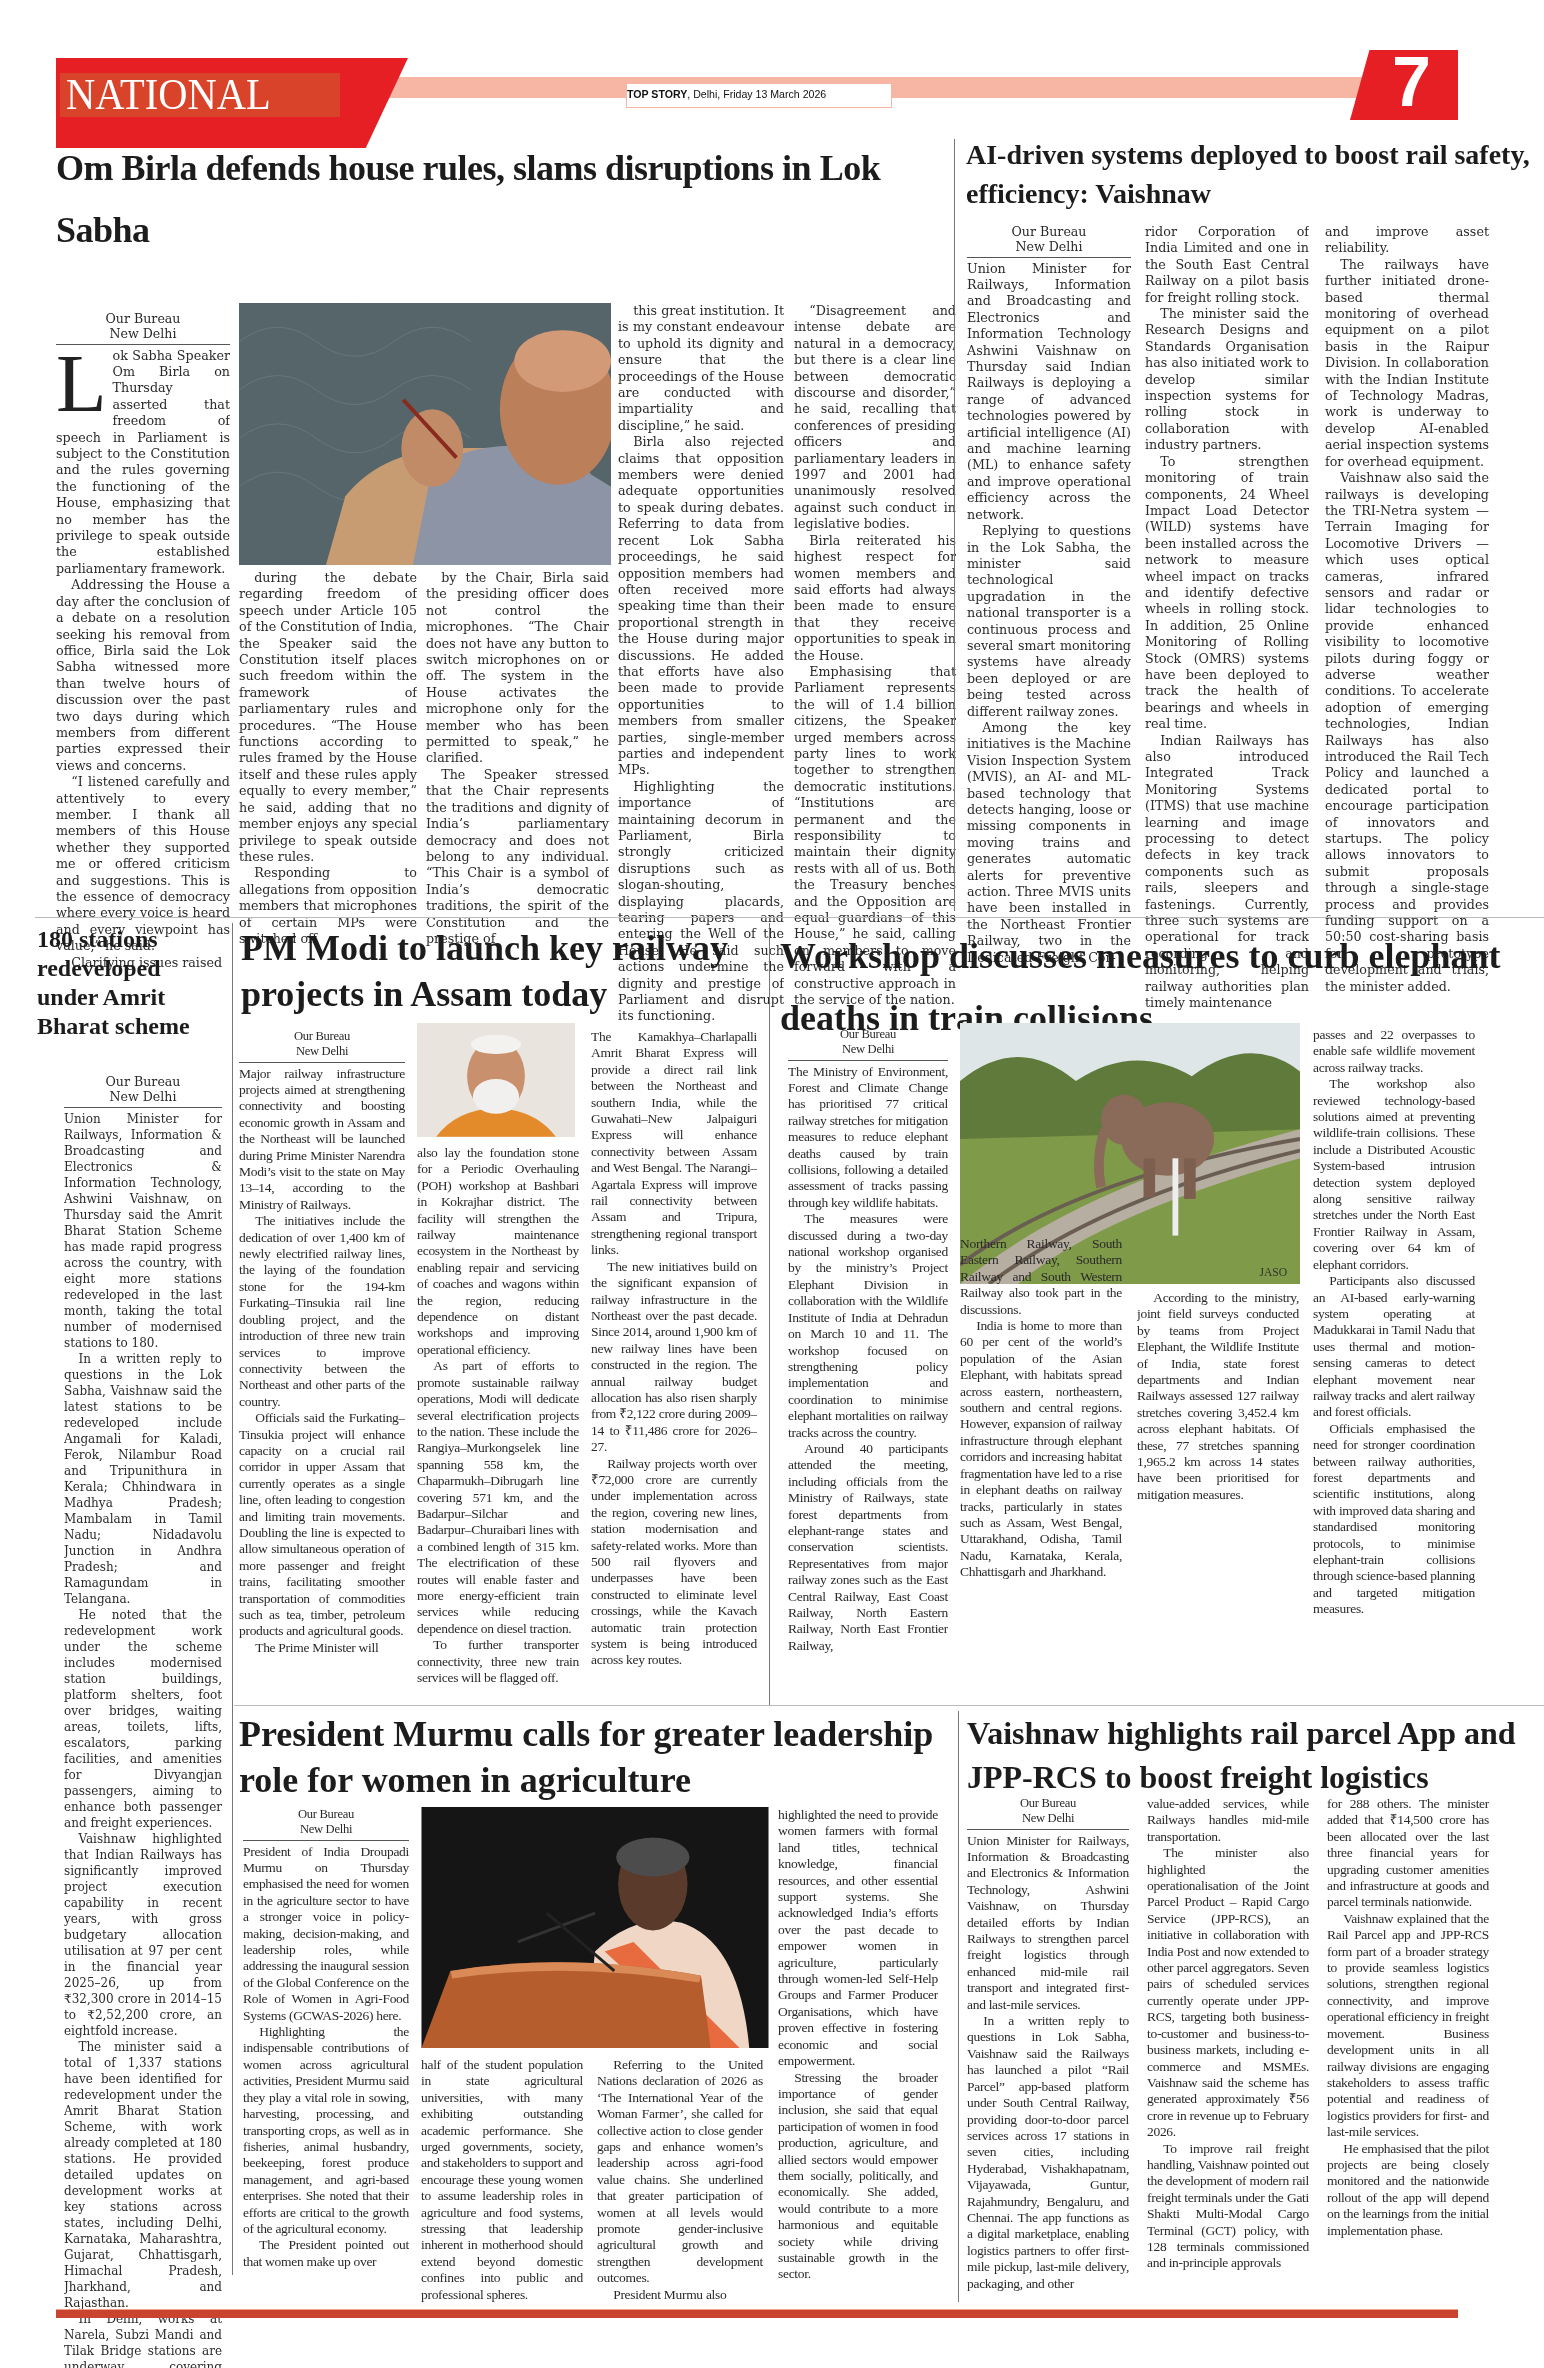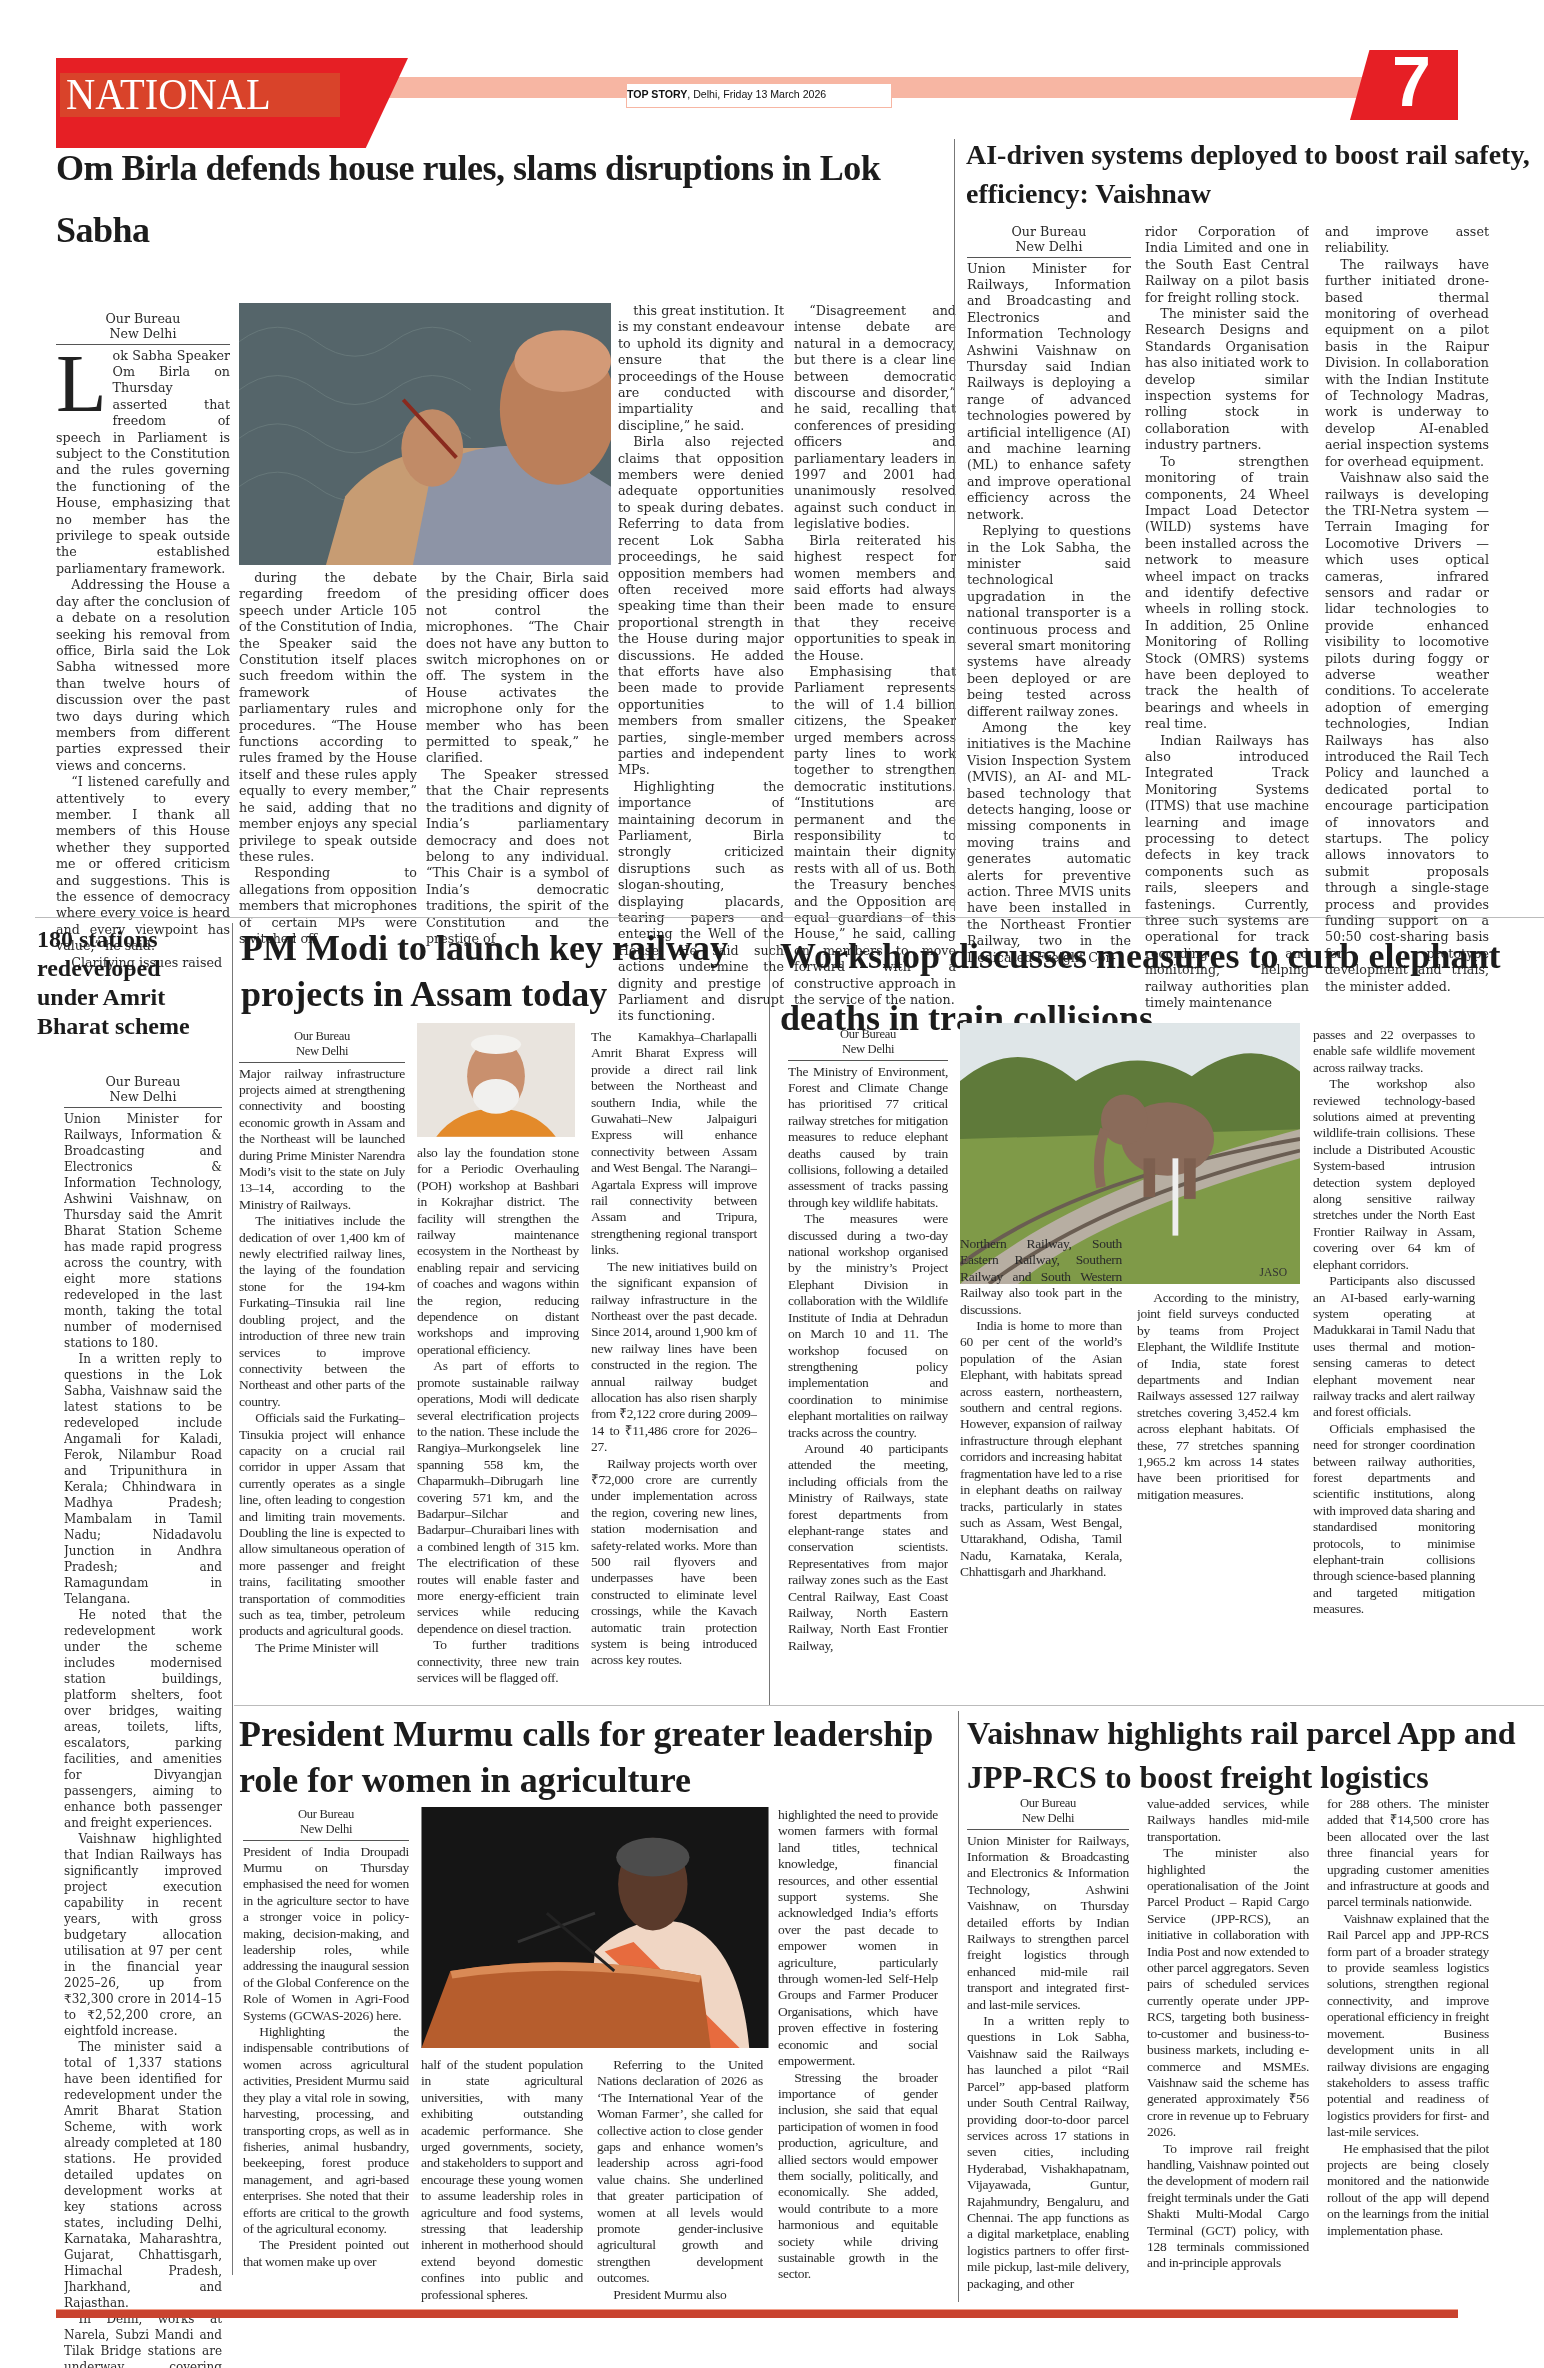--- a/index.html
+++ b/index.html
@@ -157,40 +157,40 @@
 </div>
 <div class="vrule" style="left:232px;top:923px;height:1352px;"></div>
 
 <h2 class="hl hl-pm">PM Modi to launch key railway projects in Assam today</h2>
 <div class="col cond" style="left: 239px; top: 1029px; width: 166px; overflow: hidden;">
   <div class="byline">
       <div>Our Bureau</div>
       <div>New Delhi</div>
     </div>
   <div class="paras">
-      <p class="first">Major railway infrastructure projects aimed at strengthening connectivity and boosting economic growth in Assam and the Northeast will be launched during Prime Minister Narendra Modi’s visit to the state on July 13–14, according to the Ministry of Railways.</p>
+      <p class="first">Major railway infrastructure projects aimed at strengthening connectivity and boosting economic growth in Assam and the Northeast will be launched during Prime Minister Narendra Modi’s visit to the state on May 13–14, according to the Ministry of Railways.</p>
       <p>The initiatives include the dedication of over 1,400 km of newly electrified railway lines, the laying of the foundation stone for the 194-km Furkating–Tinsukia rail line doubling project, and the introduction of three new train services to improve connectivity between the Northeast and other parts of the country.</p>
       <p>Officials said the Furkating–Tinsukia project will enhance capacity on a crucial rail corridor in upper Assam that currently operates as a single line, often leading to congestion and limiting train movements. Doubling the line is expected to allow simultaneous operation of more passenger and freight trains, facilitating smoother transportation of commodities such as tea, timber, petroleum products and agricultural goods.</p>
       <p>The Prime Minister will</p>
     </div>
 </div>
 <div class="photo" style="left:417px;top:1023px;width:158px;height:114px;background:#ece6df;">
   <svg width="158" height="114" viewBox="0 0 164 118">
     <rect width="164" height="118" fill="#e9e4de"></rect>
     <path d="M20 118 Q40 90 82 88 Q124 90 144 118 Z" fill="#e38a2a"></path>
     <ellipse cx="82" cy="55" rx="30" ry="38" fill="#c9906e"></ellipse>
     <ellipse cx="82" cy="76" rx="24" ry="18" fill="#f1f0ee"></ellipse>
     <ellipse cx="82" cy="22" rx="26" ry="10" fill="#f3f2ef"></ellipse>
   </svg>
 </div>
 <div class="col cond" style="left: 417px; top: 1145px; width: 162px; overflow: hidden;">
     <div class="paras">
       <p class="first">also lay the foundation stone for a Periodic Overhauling (POH) workshop at Bashbari in Kokrajhar district. The facility will strengthen the railway maintenance ecosystem in the Northeast by enabling repair and servicing of coaches and wagons within the region, reducing dependence on distant workshops and improving operational efficiency.</p>
       <p>As part of efforts to promote sustainable railway operations, Modi will dedicate several electrification projects to the nation. These include the Rangiya–Murkongselek line spanning 558 km, the Chaparmukh–Dibrugarh line covering 571 km, and the Badarpur–Silchar and Badarpur–Churaibari lines with a combined length of 315 km. The electrification of these routes will enable faster and more energy-efficient train services while reducing dependence on diesel traction.</p>
-      <p>To further traditions connectivity, three new train services will be flagged off.</p>
+      <p>To further transporter connectivity, three new train services will be flagged off.</p>
     </div>
   </div>
 <div class="col cond" style="left: 591px; top: 1029px; width: 166px; overflow: hidden;">
     <div class="paras">
       <p class="first">The Kamakhya–Charlapalli Amrit Bharat Express will provide a direct rail link between the Northeast and southern India, while the Guwahati–New Jalpaiguri Express will enhance connectivity between Assam and West Bengal. The Narangi–Agartala Express will improve rail connectivity between Assam and Tripura, strengthening regional transport links.</p>
       <p>The new initiatives build on the significant expansion of railway infrastructure in the Northeast over the past decade. Since 2014, around 1,900 km of new railway lines have been constructed in the region. The annual railway budget allocation has also risen sharply from ₹2,122 crore during 2009–14 to ₹11,486 crore for 2026–27.</p>
       <p>Railway projects worth over ₹72,000 crore are currently under implementation across the region, covering new lines, station modernisation and safety-related works. More than 500 rail flyovers and underpasses have been constructed to eliminate level crossings, while the Kavach automatic train protection system is being introduced across key routes.</p>
     </div>
   </div>
 

